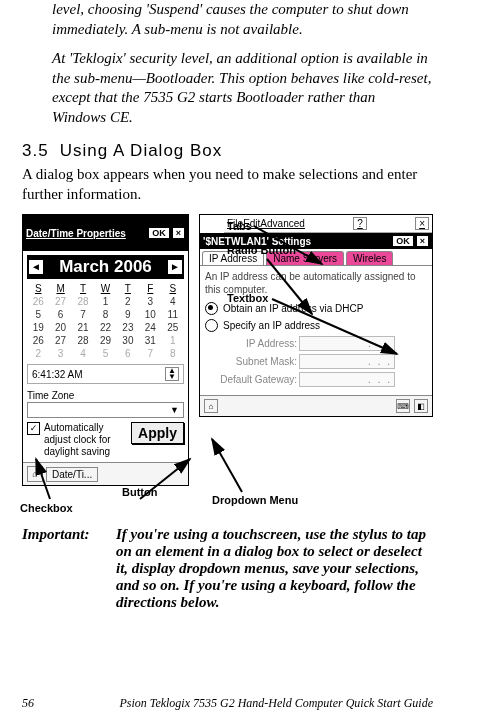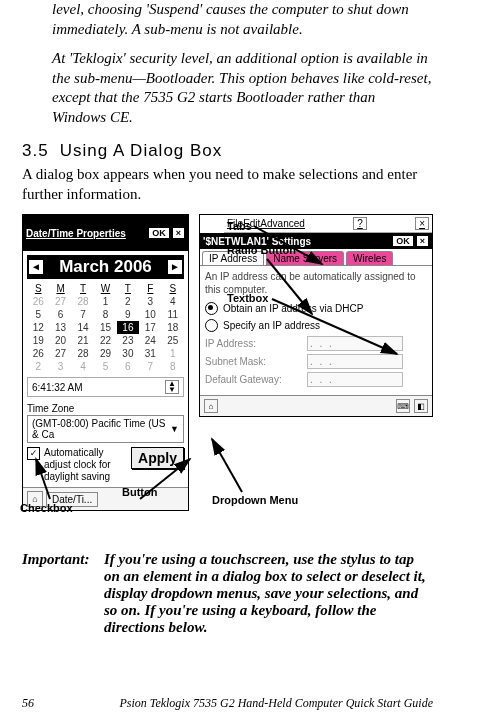--- a/index.html
+++ b/index.html
@@ -279,23 +279,24 @@
     content: "";
     position: absolute;
     left: 2px; top: 2px;
     width: 5px; height: 5px;
     background: #000;
     border-radius: 50%;
   }
   .field-row {
     display: flex;
     align-items: center;
-    gap: 10px;
+    gap: 2px;
     margin-bottom: 3px;
     color: #888;
+    text-align: right;
   }
   .field-row .lbl { width: 92px; }
   .ip-input {
     border: 1px solid #bbb;
     padding: 1px 2px;
     letter-spacing: 2px;
     color: #888;
     min-width: 90px;
     background:#f9f9f9;
   }
@@ -324,21 +325,21 @@
   .call { position:absolute; white-space:nowrap; }
   .arrow-svg { position:absolute; pointer-events:none; }
   .bottom-callouts {
     position: absolute;
     font-family: Arial, sans-serif;
     font-weight: bold;
     font-size: 11px;
   }
   .important-row {
     display: flex;
-    gap: 4px;
+    gap: 16px;
     margin-top: 18px;
     font-style: italic;
   }
   .important-row .imp-label {
     font-weight: bold;
     flex: none;
     width: 78px;
   }
   .important-row .imp-text {
     font-weight: bold;
@@ -406,29 +407,20 @@
             <td>4</td>
           </tr>
           <tr>
             <td>5</td>
             <td>6</td>
             <td>7</td>
             <td>8</td>
             <td>9</td>
             <td>10</td>
             <td>11</td>
-          </tr>
-          <tr>
-            <td>12</td>
-            <td>13</td>
-            <td>14</td>
-            <td>15</td>
-            <td class="sel">16</td>
-            <td>17</td>
-            <td>18</td>
           </tr>
           <tr>
             <td>19</td>
             <td>20</td>
             <td>21</td>
             <td>22</td>
             <td>23</td>
             <td>24</td>
             <td>25</td>
           </tr>
@@ -451,21 +443,20 @@
             <td class="dim">8</td>
           </tr>
         </tbody>
           </table>
         <div class="time-field">
           <span>6:41:32 AM</span>
           <span class="spin">▲<br>▼</span>
         </div>
         <div class="tz-label">Time Zone</div>
         <div class="tz-select">
-          <span>(GMT-08:00) Pacific Time (US &amp; Ca</span>
           <span class="drop">▼</span>
         </div>
         <div class="chk-row">
           <span class="chkbox">✓</span>
           <span class="chktext">Automatically adjust clock for daylight saving</span>
           <span class="apply-btn">Apply</span>
         </div>
       </div>
       <div class="taskbar">
         <span class="start-icon">⌂</span>

